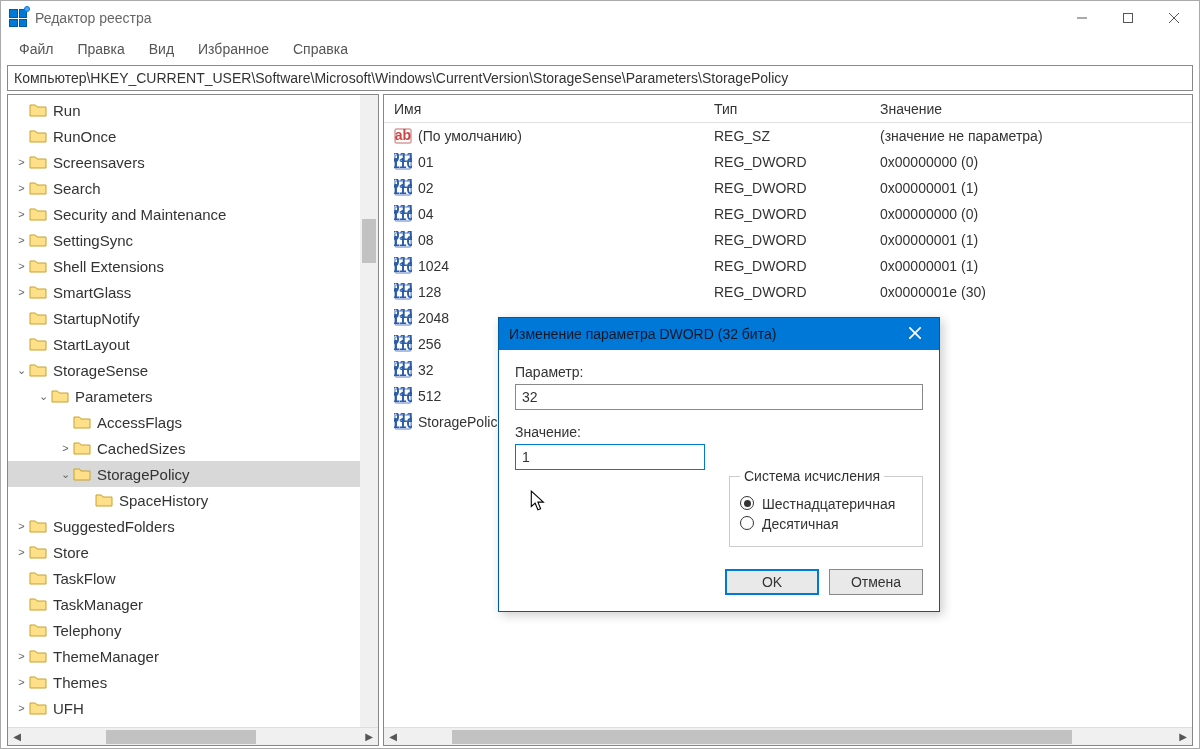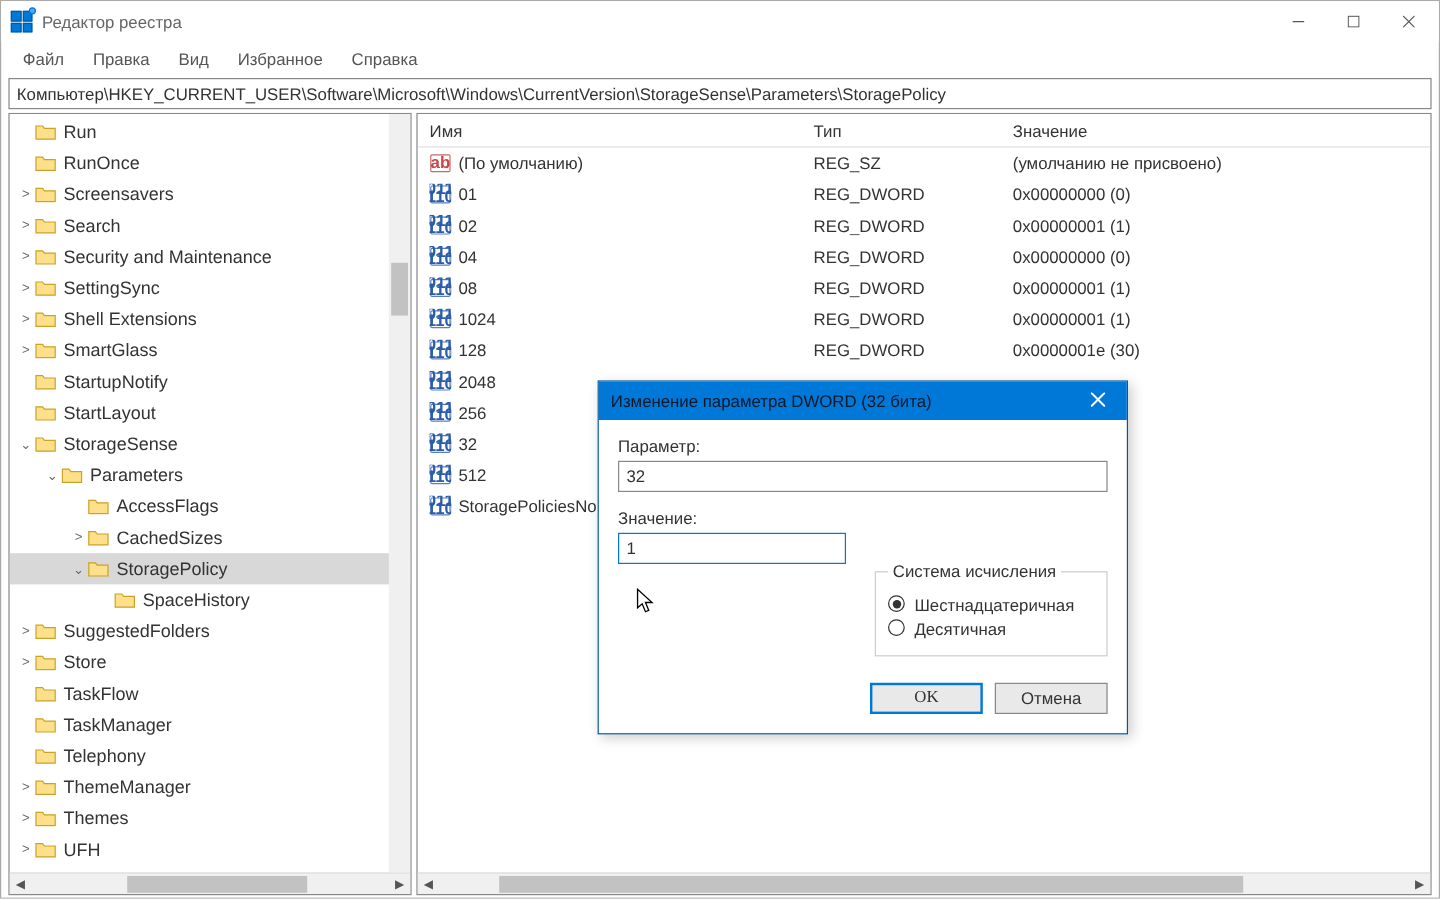--- a/index.html
+++ b/index.html
@@ -10,21 +10,21 @@
 .titlebar .app-icon span{background:#0078d7;border:1px solid #005a9e;}
 .titlebar .app-icon .dot{position:absolute;top:-3px;right:-3px;width:6px;height:6px;border-radius:50%;background:#4aa8ff;border:1px solid #0078d7;}
 .titlebar .title{flex:1;font-size:14px;color:#666;}
 .win-controls{display:flex;}
 .win-btn{width:46px;height:32px;display:flex;align-items:center;justify-content:center;color:#555;}
 .win-btn svg{width:10px;height:10px;}
 .menubar{height:28px;display:flex;align-items:center;padding:0 8px;gap:4px;color:#555;}
 .menubar .menu-item{padding:3px 10px;color:#555;}
 .addressbar{height:26px;border:1px solid #888;margin:2px 6px;display:flex;align-items:center;padding:12px 6px;font-size:14px;color:#333;}
 .content{flex:1;display:flex;border-top:1px solid transparent;overflow:hidden;}
-.tree-pane{width:336px;border:1px solid #888;margin:0 2px 2px 6px;display:flex;flex-direction:column;position:relative;overflow:hidden;}
+.tree-pane{width:372px;border:1px solid #888;margin:0 2px 2px 6px;display:flex;flex-direction:column;position:relative;overflow:hidden;}
 .tree-scroll{flex:1;overflow:hidden;padding-top:2px;}
 .tree-row{height:26px;display:flex;align-items:center;white-space:nowrap;}
 .tree-row .expander{width:15px;text-align:center;color:#666;font-size:11px;}
 .tree-row .folder{width:18px;height:14px;margin-right:6px;}
 .tree-row .label{font-size:15px;}
 .tree-row.selected{background:#d8d8d8;}
 .tree-row.selected .label{background:#d8d8d8;}
 .folder svg{display:block;}
 .tree-hscroll{height:18px;background:#f0f0f0;border-top:1px solid #ddd;display:flex;align-items:center;}
 .hscroll-btn{width:18px;height:18px;display:flex;align-items:center;justify-content:center;color:#555;font-size:10px;}
@@ -58,21 +58,21 @@
 .dlg-input{width:100%;height:26px;border:1px solid #888;padding:0 6px;font-size:14px;background:#fff;}
 .dlg-input.ro{background:#fff;}
 .dlg-input.focus{border:1px solid #0078d7;outline:none;}
 .dlg-group{border:1px solid #ccc;padding:8px 10px 10px 10px;margin-top:0;}
 .dlg-group legend{font-size:14px;padding:0 4px;}
 .radio-row{display:flex;align-items:flex-start;margin:4px 0;}
 .radio-row .r{width:14px;height:14px;border:1px solid #333;border-radius:50%;margin-right:8px;display:flex;align-items:center;justify-content:center;}
 .radio-row .r.checked::after{content:"";width:7px;height:7px;background:#333;border-radius:50%;}
 .dlg-buttons{display:flex;justify-content:flex-end;gap:10px;margin-top:22px;}
 .dlg-btn{width:94px;height:26px;border:1px solid #888;background:#e9e9e9;display:flex;align-items:center;justify-content:center;}
-.dlg-btn.primary{border:2px solid #0078d7;font-family:Liberation Serif, serif;}
+.dlg-btn.primary{border:2px solid #0078d7;}
 .cursor{position:absolute;left:530px;top:490px;z-index:20;}
 .cursor svg{width:18px;height:22px;}
 </style>
 </head>
 <body>
 
 <div class="window">
 
   <div class="titlebar">
     <div class="app-icon">
@@ -358,21 +358,21 @@
       <div class="list-body" id="list-body">
           <div class="list-row">
             <div class="cell cell-name">
               <span class="val-icon"><svg width="18" height="18" viewBox="0 0 18 18">
                   <rect x="1" y="2" width="16" height="14" rx="1" fill="#fff" stroke="#c46a6a"></rect>
                   <text x="9" y="13" text-anchor="middle" font-size="9" fill="#c44" font-weight="bold">ab</text>
                 </svg></span>
               <span>(По умолчанию)</span>
             </div>
             <div class="cell cell-type">REG_SZ</div>
-            <div class="cell cell-data">(умолчанию не присвоено)</div>
+            <div class="cell cell-data">(значение не параметра)</div>
           </div>
           <div class="list-row">
             <div class="cell cell-name">
               <span class="val-icon"><svg width="18" height="18" viewBox="0 0 18 18">
                   <rect x="1" y="2" width="16" height="14" rx="1" fill="#fff" stroke="#5a7ec4"></rect>
                   <text x="9" y="9" text-anchor="middle" font-size="6" fill="#2a5ca8" font-weight="bold">011</text>
                   <text x="9" y="15" text-anchor="middle" font-size="6" fill="#2a5ca8" font-weight="bold">110</text>
                 </svg></span>
               <span>01</span>
             </div>

